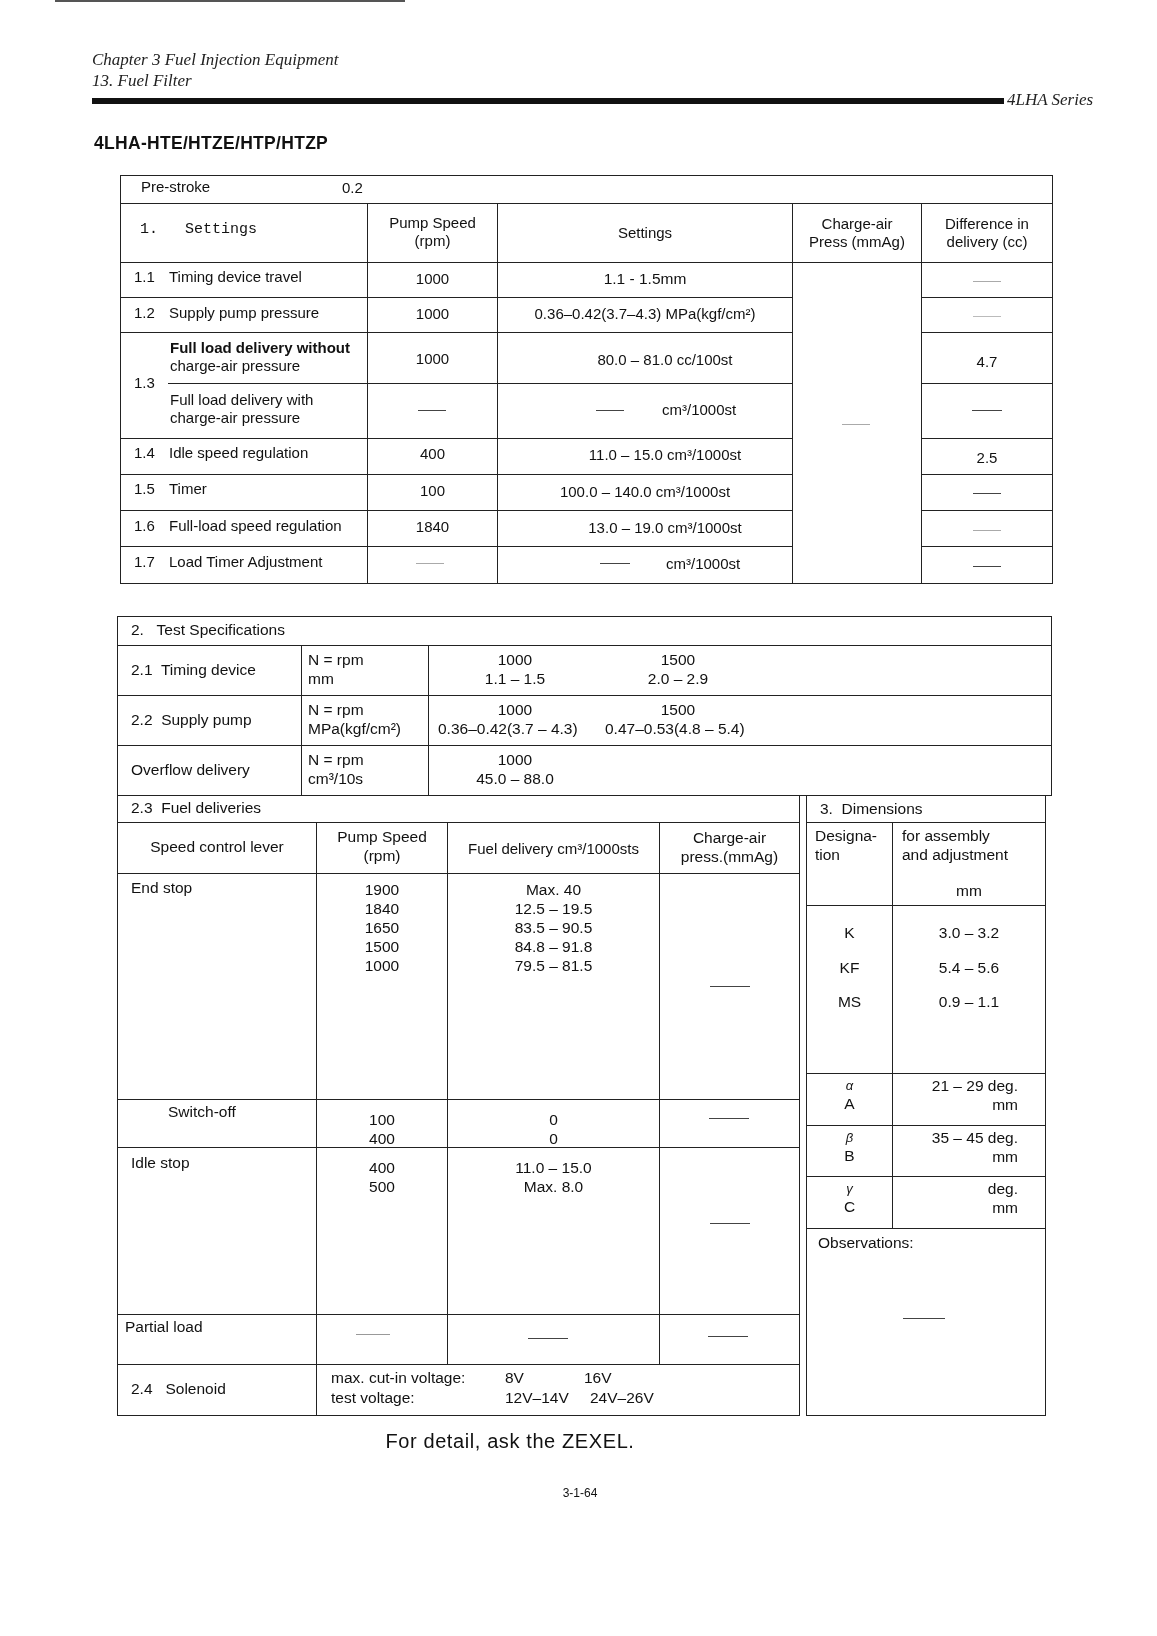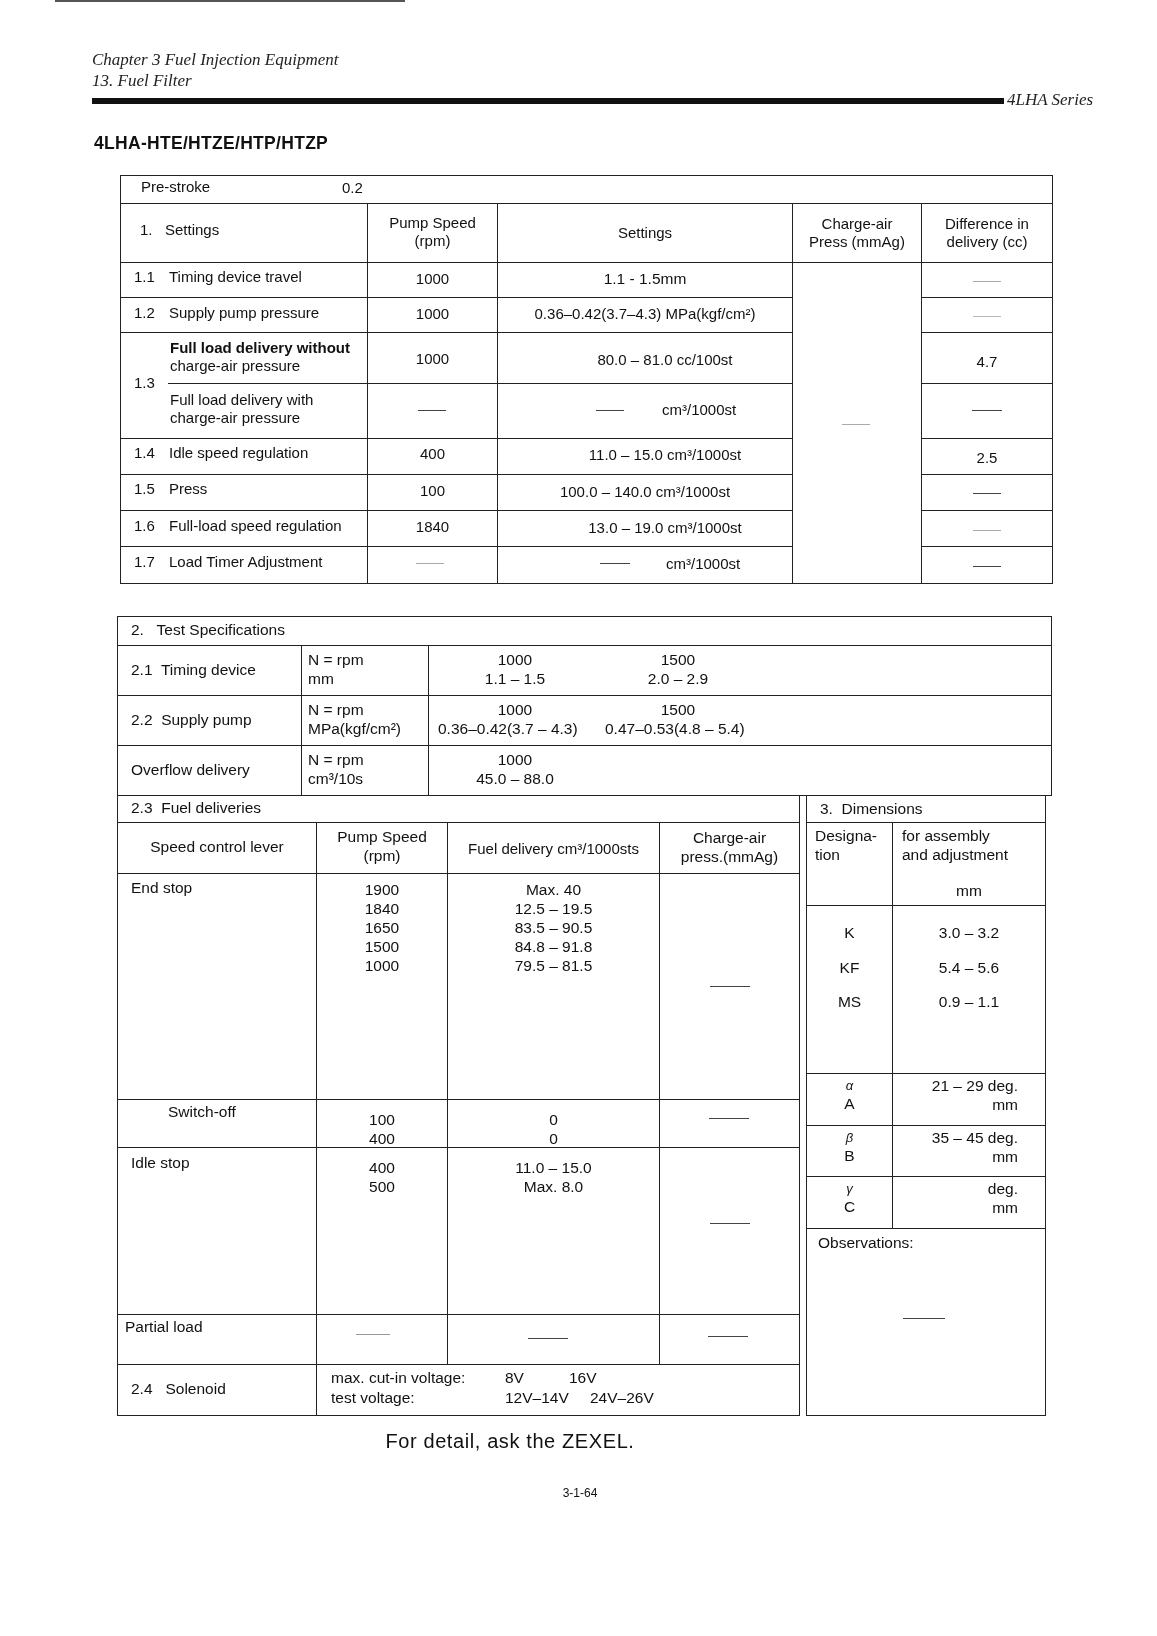--- a/index.html
+++ b/index.html
@@ -53,21 +53,21 @@
   <div class="ln" style="left:921px;top:546px;width:132px;height:1px;"></div>
 
   <div class="ln" style="left:367px;top:203px;width:1px;height:380px;"></div>
   <div class="ln" style="left:497px;top:203px;width:1px;height:380px;"></div>
   <div class="ln" style="left:792px;top:203px;width:1px;height:380px;"></div>
   <div class="ln" style="left:921px;top:203px;width:1px;height:380px;"></div>
 
   <div class="t" style="left:141px;top:178px;">Pre-stroke</div>
   <div class="t" style="left:342px;top:179px;">0.2</div>
 
-  <div class="t" style="left:140px;top:221px;white-space:pre;">1.   Settings</div>
+  <div class="t" style="left:140px;top:221px;white-space:pre;font-family:Liberation Mono, monospace;">1.   Settings</div>
   <div class="t c" style="left:368px;top:214px;width:129px;">Pump Speed</div>
   <div class="t c" style="left:368px;top:232px;width:129px;">(rpm)</div>
   <div class="t c" style="left:498px;top:224px;width:294px;">Settings</div>
   <div class="t c" style="left:793px;top:215px;width:128px;">Charge-air</div>
   <div class="t c" style="left:793px;top:233px;width:128px;">Press (mmAg)</div>
   <div class="t c" style="left:922px;top:215px;width:130px;">Difference in</div>
   <div class="t c" style="left:922px;top:233px;width:130px;">delivery (cc)</div>
 
   <div>
     <div class="t" style="left:134px;top:268px;">1.1</div>
@@ -104,21 +104,21 @@
   <div>
     <div class="t" style="left:134px;top:444px;">1.4</div>
     <div class="t" style="left:169px;top:444px;">Idle speed regulation</div>
     <div class="t c" style="left:368px;top:445px;width:129px;">400</div>
     <div class="t c" style="left:498px;top:446px;width:294px;padding-left:40px;box-sizing:border-box;">11.0 – 15.0 cm³/1000st</div>
     <div class="t c" style="left:922px;top:449px;width:130px;">2.5</div>
   </div>
 
   <div>
     <div class="t" style="left:134px;top:480px;">1.5</div>
-    <div class="t" style="left:169px;top:480px;">Press</div>
+    <div class="t" style="left:169px;top:480px;">Timer</div>
     <div class="t c" style="left:368px;top:482px;width:129px;">100</div>
     <div class="t c" style="left:498px;top:483px;width:294px;">100.0 – 140.0 cm³/1000st</div>
     <div class="dash" style="left:973px;top:493px;width:28px;"></div>
   </div>
 
   <div>
     <div class="t" style="left:134px;top:517px;">1.6</div>
     <div class="t" style="left:169px;top:517px;">Full-load speed regulation</div>
     <div class="t c" style="left:368px;top:518px;width:129px;">1840</div>
     <div class="t c" style="left:498px;top:519px;width:294px;padding-left:40px;box-sizing:border-box;">13.0 – 19.0 cm³/1000st</div>
@@ -249,21 +249,21 @@
     <div class="t sm" style="left:125px;top:1318px;">Partial load</div>
     <div class="dash" style="left:356px;top:1334px;width:34px;background:#999;"></div>
     <div class="dash" style="left:528px;top:1338px;width:40px;"></div>
     <div class="dash" style="left:708px;top:1336px;width:40px;"></div>
   </div>
 
   <div>
     <div class="t sm" style="left:131px;top:1380px;white-space:pre;">2.4   Solenoid</div>
     <div class="t sm" style="left:331px;top:1369px;">max. cut-in voltage:</div>
     <div class="t sm" style="left:505px;top:1369px;">8V</div>
-    <div class="t sm" style="left:569px;top:1369px;">16V</div>
+    <div class="t sm" style="left:584px;top:1369px;">16V</div>
     <div class="t sm" style="left:331px;top:1389px;">test voltage:</div>
     <div class="t sm" style="left:505px;top:1389px;">12V–14V</div>
     <div class="t sm" style="left:590px;top:1389px;">24V–26V</div>
   </div>
 </div>
 
 <div>
   <div class="ln" style="left:806px;top:795px;width:1px;height:620px;"></div>
   <div class="ln" style="left:1045px;top:795px;width:1px;height:620px;"></div>
   <div class="ln" style="left:806px;top:1415px;width:240px;height:1px;"></div>

